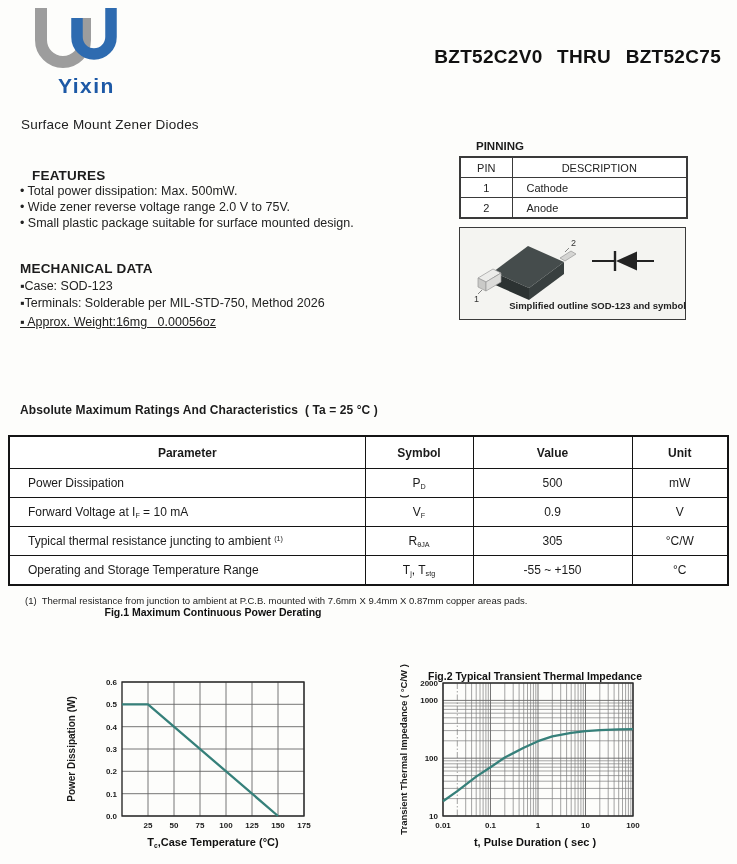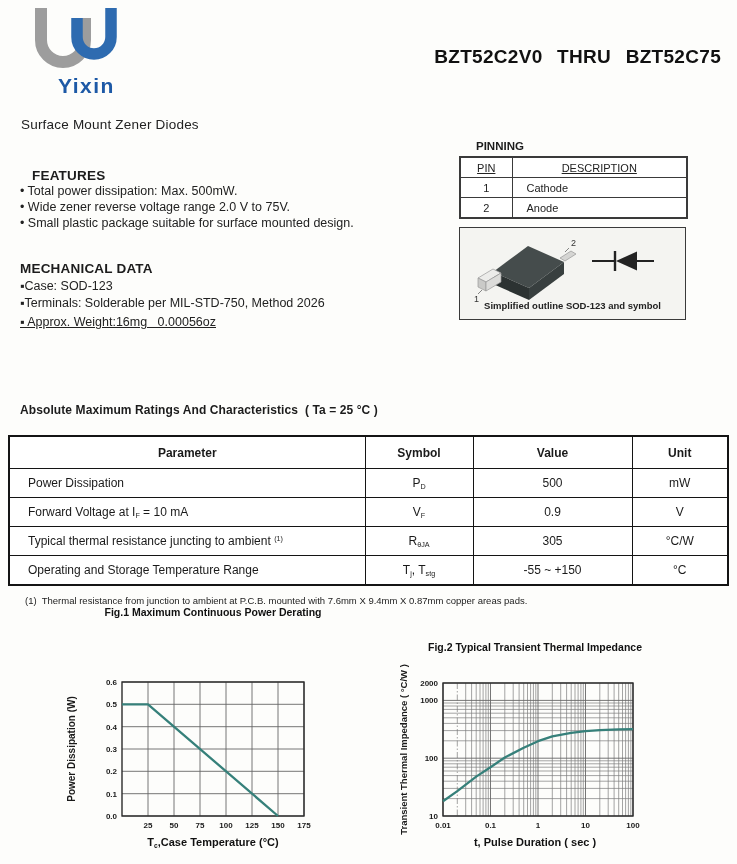--- a/index.html
+++ b/index.html
@@ -15,27 +15,27 @@
 
   
   .sec-h{font-size:13.5px;font-weight:bold;letter-spacing:.2px;}
   .bullets{font-size:12.5px;line-height:15.8px;color:#222;}
   .mech-item{font-size:12.5px;color:#222;}
 
   
   .pin-h{font-size:11.5px;font-weight:bold;}
   table.pin{border-collapse:collapse;width:227px;table-layout:fixed;border:2px solid #3a3a3a;background:#fff;}
   .pin th,.pin td{border:1px solid #3a3a3a;height:19px;font-size:11px;padding:0;color:#222;}
-  .pin th{font-weight:normal;text-align:center;text-decoration:underline;}
+  .pin th{font-weight:normal;text-align:center;}
   .pin td{text-align:center;}
   .pin td.desc{text-align:left;padding-left:14px;}
 
   
   .outline-box{width:227px;height:93px;border:1.5px solid #3a3a3a;background:#f4f4f1;box-sizing:border-box;}
-  .outline-cap{font-size:9.5px;font-weight:bold;text-align:center;width:227px;color:#222;}
+  .outline-cap{font-size:9.5px;font-weight:bold;text-align:right;width:227px;color:#222;}
   .pkg-num{font-size:9px;fill:#333;font-family:"Liberation Sans",sans-serif;}
 
   
   .rat-h{font-size:12px;font-weight:bold;letter-spacing:.1px;margin-top:24px;}
   table.rat{border-collapse:collapse;width:719px;table-layout:fixed;border:2px solid #141414;background:#fff;}
   .rat th,.rat td{border:1px solid #141414;font-size:12px;color:#1a1a1a;padding:0;}
   .rat th{height:31px;font-weight:bold;text-align:center;}
   .rat td{height:28px;text-align:center;}
   .rat td.p{text-align:left;padding-left:18px;}
   sub{font-size:.6em;vertical-align:-.25em;}
@@ -194,21 +194,21 @@
       <text x="82" y="136.7" text-anchor="end" font-size="8" font-weight="bold" fill="#1a1a1a">0.1</text>
       <text x="82" y="114.3" text-anchor="end" font-size="8" font-weight="bold" fill="#1a1a1a">0.2</text>
       <text x="82" y="92.0" text-anchor="end" font-size="8" font-weight="bold" fill="#1a1a1a">0.3</text>
       <text x="82" y="69.7" text-anchor="end" font-size="8" font-weight="bold" fill="#1a1a1a">0.4</text>
       <text x="82" y="47.3" text-anchor="end" font-size="8" font-weight="bold" fill="#1a1a1a">0.5</text>
       <text x="82" y="25.0" text-anchor="end" font-size="8" font-weight="bold" fill="#1a1a1a">0.6</text>
       <text transform="translate(40,89) rotate(-90)" text-anchor="middle" font-size="10" font-weight="bold" fill="#1a1a1a">Power Dissipation (W)</text>
     </svg>
   <div class="abs fig-xlabel" style="left:48px;top:836px;width:330px;"><span>T</span><sub>c</sub><span>,Case Temperature (°C)</span></div>
 
-  <div class="abs fig-title" style="left:385px;top:641px;width:300px;">Fig.2  Typical Transient Thermal Impedance</div>
+  <div class="abs fig-title" style="left:385px;top:670px;width:300px;">Fig.2  Typical Transient Thermal Impedance</div>
   <svg class="abs" style="left:385px;top:660px;" width="352" height="204" viewBox="0 0 352 204">
       <line x1="72.3" x2="72.3" y1="23" y2="156" stroke="#7d7d7d" stroke-width="0.7" stroke-dasharray="6 2 1.5 2"></line>
       <line x1="80.7" x2="80.7" y1="23" y2="156" stroke="#7d7d7d" stroke-width="0.7"></line>
       <line x1="86.6" x2="86.6" y1="23" y2="156" stroke="#7d7d7d" stroke-width="0.7"></line>
       <line x1="91.2" x2="91.2" y1="23" y2="156" stroke="#7d7d7d" stroke-width="0.7"></line>
       <line x1="95.0" x2="95.0" y1="23" y2="156" stroke="#7d7d7d" stroke-width="0.7"></line>
       <line x1="98.1" x2="98.1" y1="23" y2="156" stroke="#7d7d7d" stroke-width="0.7"></line>
       <line x1="100.9" x2="100.9" y1="23" y2="156" stroke="#7d7d7d" stroke-width="0.7"></line>
       <line x1="103.3" x2="103.3" y1="23" y2="156" stroke="#7d7d7d" stroke-width="0.7"></line>
       <line x1="119.8" x2="119.8" y1="23" y2="156" stroke="#7d7d7d" stroke-width="0.7"></line>

